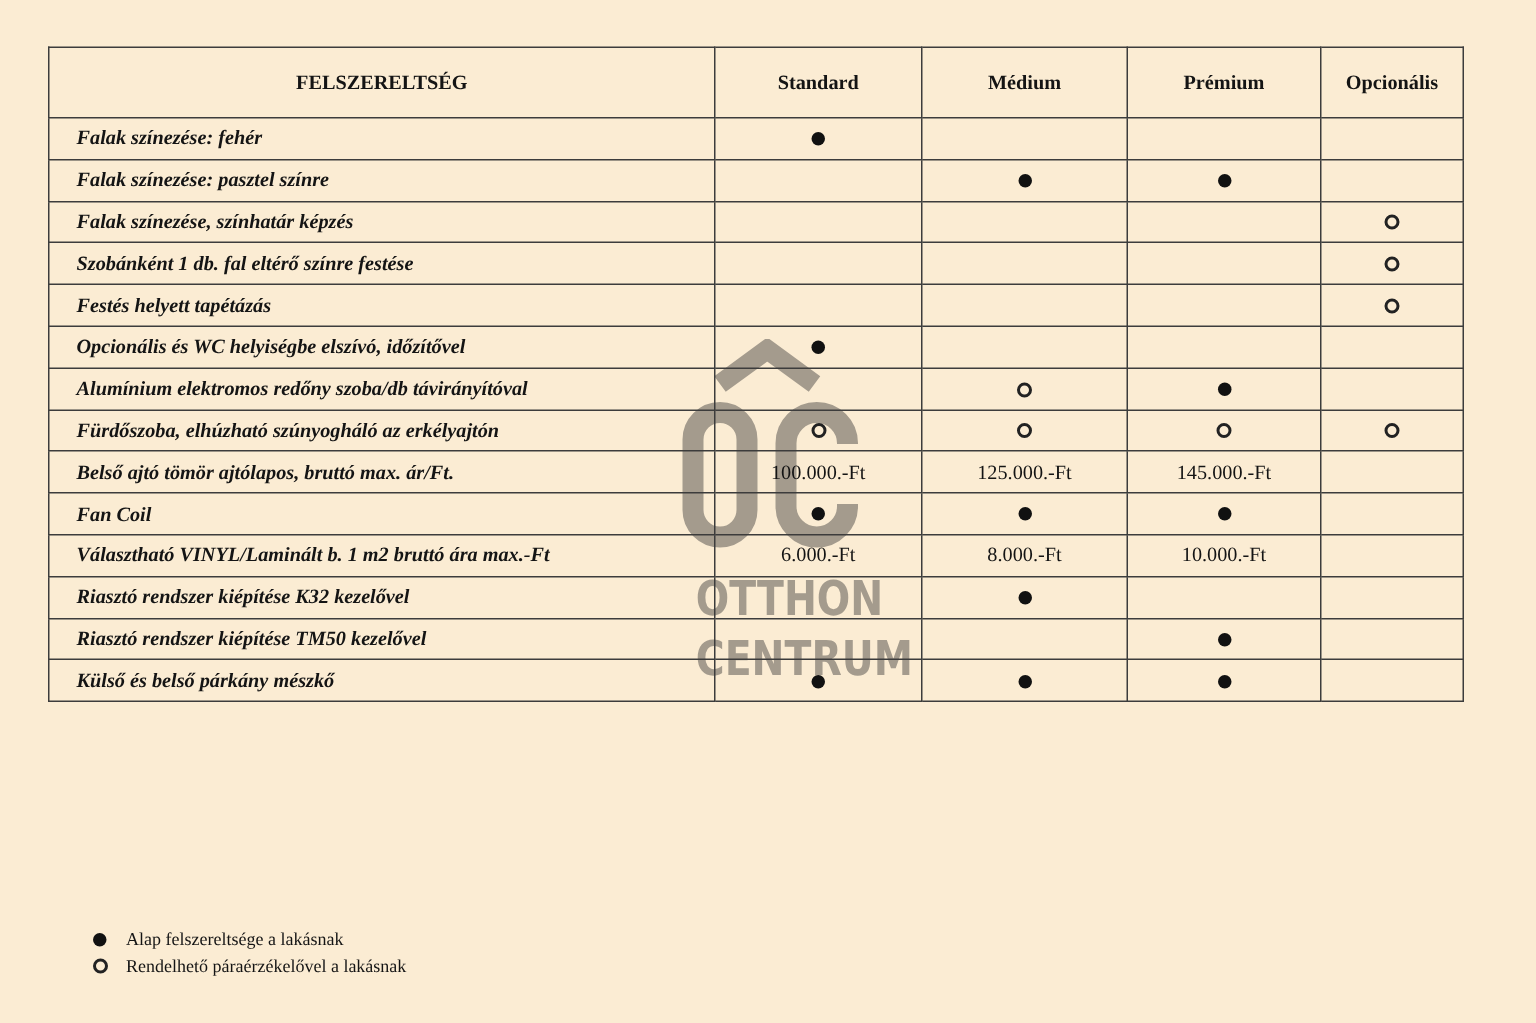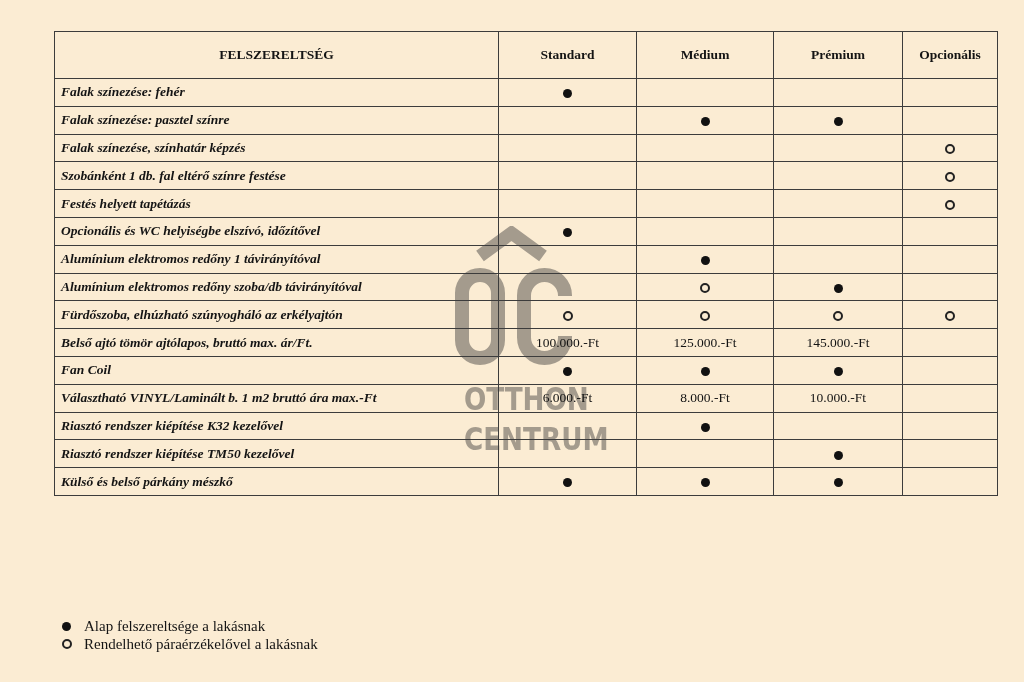--- a/index.html
+++ b/index.html
@@ -15,39 +15,39 @@
   .wm-line {
     position:absolute; left:0; width:132px; text-align:center;
     font-family:"DejaVu Sans", sans-serif; font-weight:bold; font-size:32px; line-height:26px;
     transform:scaleX(0.82); transform-origin:center; white-space:nowrap;
   }
   .wm-line.l1 { top:160px; }
   .wm-line.l2 { top:200px; }
 
   
   table.equip {
-    position:absolute; left:54px; top:31px; width:943px;
+    position:absolute; left:32px; top:31px; width:943px;
     border-collapse:collapse; table-layout:fixed;
   }
   .equip th, .equip td { border:1px solid #3c3c3c; padding:0; overflow:hidden; }
   .equip thead tr { height:47px; }
   .equip tbody tr { height:27.8px; }
   .equip th { font-size:13.5px; font-weight:bold; text-align:center; }
   td.label {
     font-style:italic; font-weight:bold; font-size:13.5px;
-    text-align:left; padding-left:6px; white-space:nowrap;
+    text-align:left; padding-left:18px; white-space:nowrap;
   }
   td.mark { text-align:center; vertical-align:middle; }
   td.price { font-weight:normal; font-size:13.5px; text-align:center; }
   .dot { display:inline-block; border-radius:50%; vertical-align:middle; }
   .dot.filled { width:9px; height:9px; background:#111; }
   .dot.open { width:6px; height:6px; border:2px solid #222; background:transparent; }
 
   
-  .legend { position:absolute; left:62px; top:617px; font-size:15px; }
+  .legend { position:absolute; left:62px; top:617px; font-size:12px; }
   .legend-item { display:flex; align-items:center; height:18px; }
   .legend-sym { width:16px; display:flex; align-items:center; justify-content:flex-start; }
   .legend-label { margin-left:6px; white-space:nowrap; }
 </style>
 </head>
 <body>
 
 <div class="stage">
 
   <div class="watermark">
@@ -119,27 +119,20 @@
           <td class="mark"><span class="dot open"></span></td>
         </tr>
         <tr>
           <td class="label">Opcionális és WC helyiségbe elszívó, időzítővel</td>
           <td class="mark"><span class="dot filled"></span></td>
           <td></td>
           <td></td>
           <td></td>
         </tr>
         <tr>
-          <td class="label">Alumínium elektromos redőny 1 távirányítóval</td>
-          <td></td>
-          <td class="mark"><span class="dot filled"></span></td>
-          <td></td>
-          <td></td>
-        </tr>
-        <tr>
           <td class="label">Alumínium elektromos redőny szoba/db távirányítóval</td>
           <td></td>
           <td class="mark"><span class="dot open"></span></td>
           <td class="mark"><span class="dot filled"></span></td>
           <td></td>
         </tr>
         <tr>
           <td class="label">Fürdőszoba, elhúzható szúnyogháló az erkélyajtón</td>
           <td class="mark"><span class="dot open"></span></td>
           <td class="mark"><span class="dot open"></span></td>

